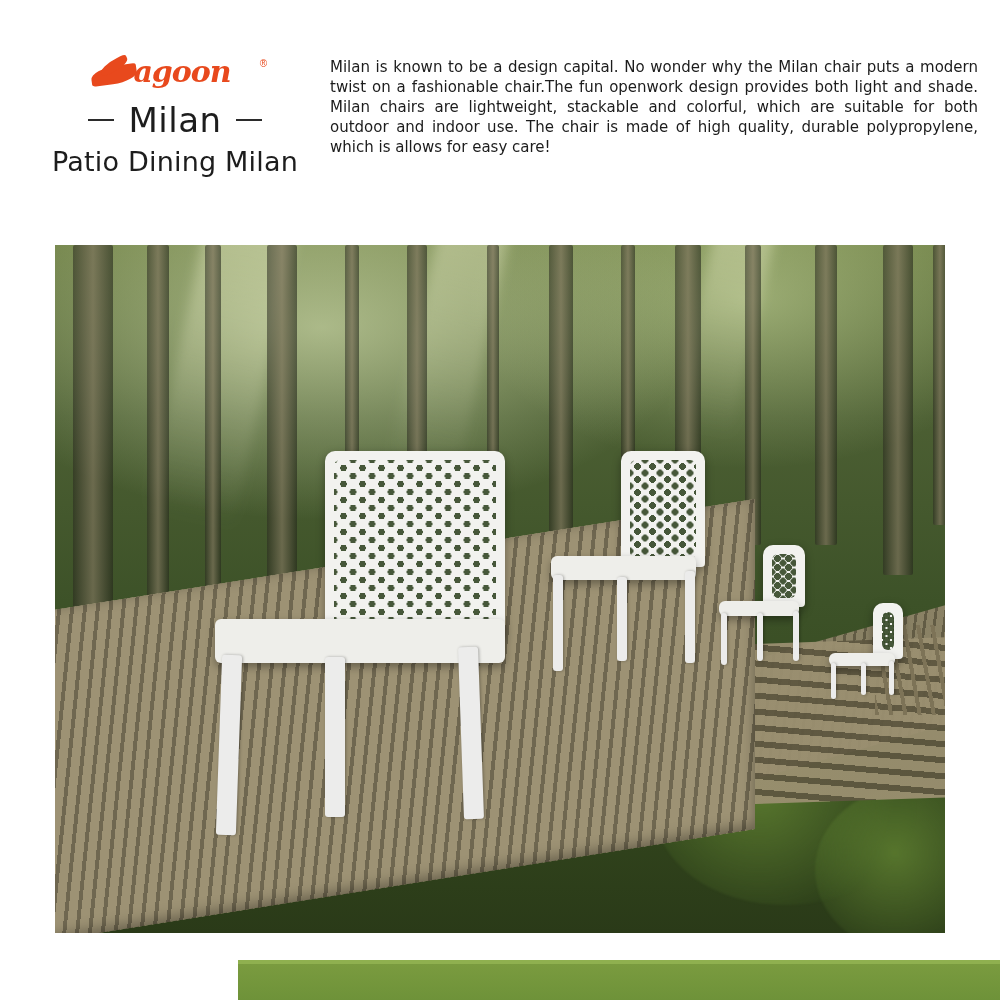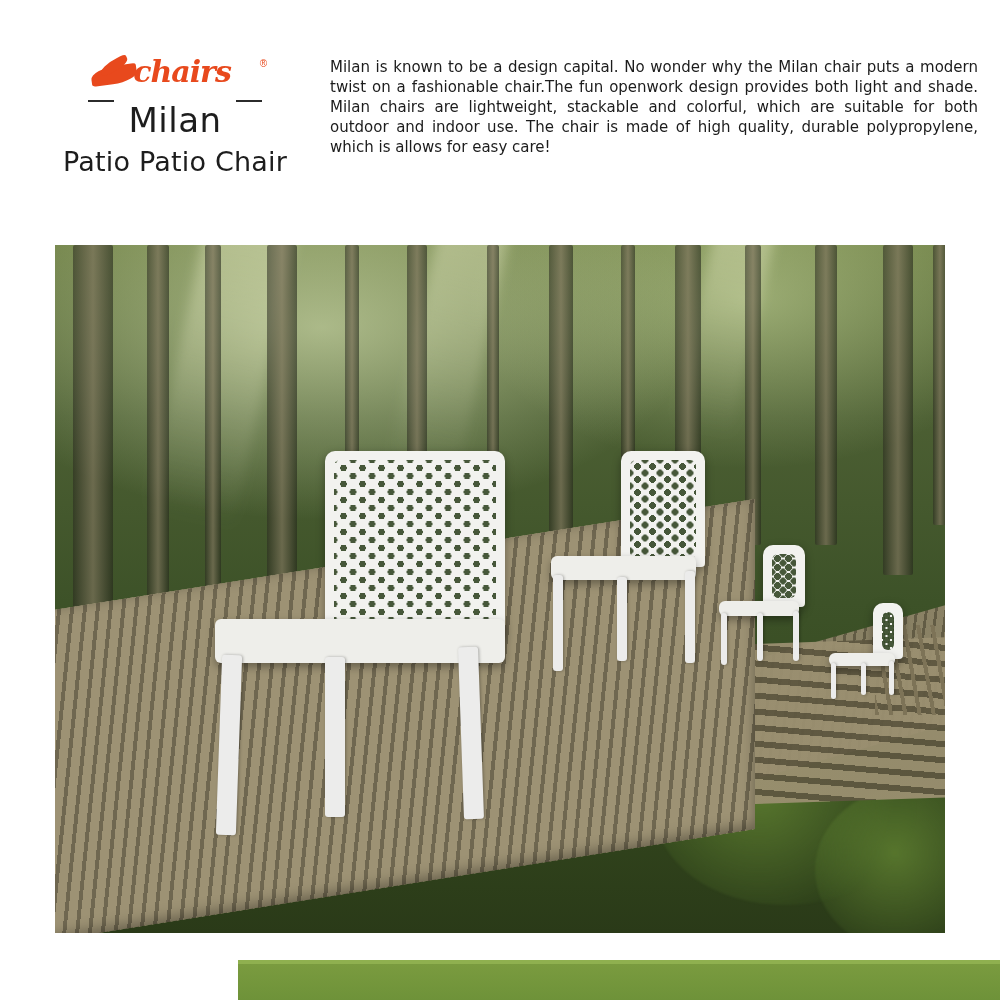--- a/index.html
+++ b/index.html
@@ -65,20 +65,21 @@
   .logo-reg {
     position: absolute;
     right: -2px; top: 6px;
     font-size: 10px;
     color: #e8491d;
     font-family: "Liberation Sans", sans-serif;
   }
 
   .title-row {
     display: flex;
+    align-items: center;
     justify-content: center;
     gap: 14px;
     margin-top: 8px;
   }
   .dash {
     display: inline-block;
     width: 26px;
     height: 2px;
     background: #2b2b2b;
   }
@@ -248,31 +249,31 @@
 <body>
 
 <div class="page">
 
   <div class="header">
 
     <div class="brand-block">
       <div class="logo">
         <div class="logo-swoosh"></div>
         <div class="logo-swoosh2"></div>
-        <div class="logo-text">chairs</div>
+        <div class="logo-text">agoon</div>
         <div class="logo-reg">®</div>
       </div>
 
       <div class="title-row">
         <span class="dash"></span>
         <span class="product-title">Milan</span>
         <span class="dash"></span>
       </div>
 
-      <div class="product-subtitle">Patio Patio Chair</div>
+      <div class="product-subtitle">Patio Dining Milan</div>
     </div>
 
     <div class="description">Milan is known to be a design capital.  No wonder why the Milan chair puts a modern twist on a fashionable chair.The fun openwork design provides both light and shade. Milan chairs are lightweight, stackable and colorful, which are suitable for both outdoor and indoor use. The chair is made of high quality, durable polypropylene, which is allows for easy care!</div>
   </div>
 
   <div class="photo-frame">
     <div class="photo">
 
       <div class="lightbeam" style="left:120px; top:-20px; width:90px; height:300px;"></div>
       <div class="lightbeam" style="left:360px; top:-30px; width:70px; height:260px;"></div>

